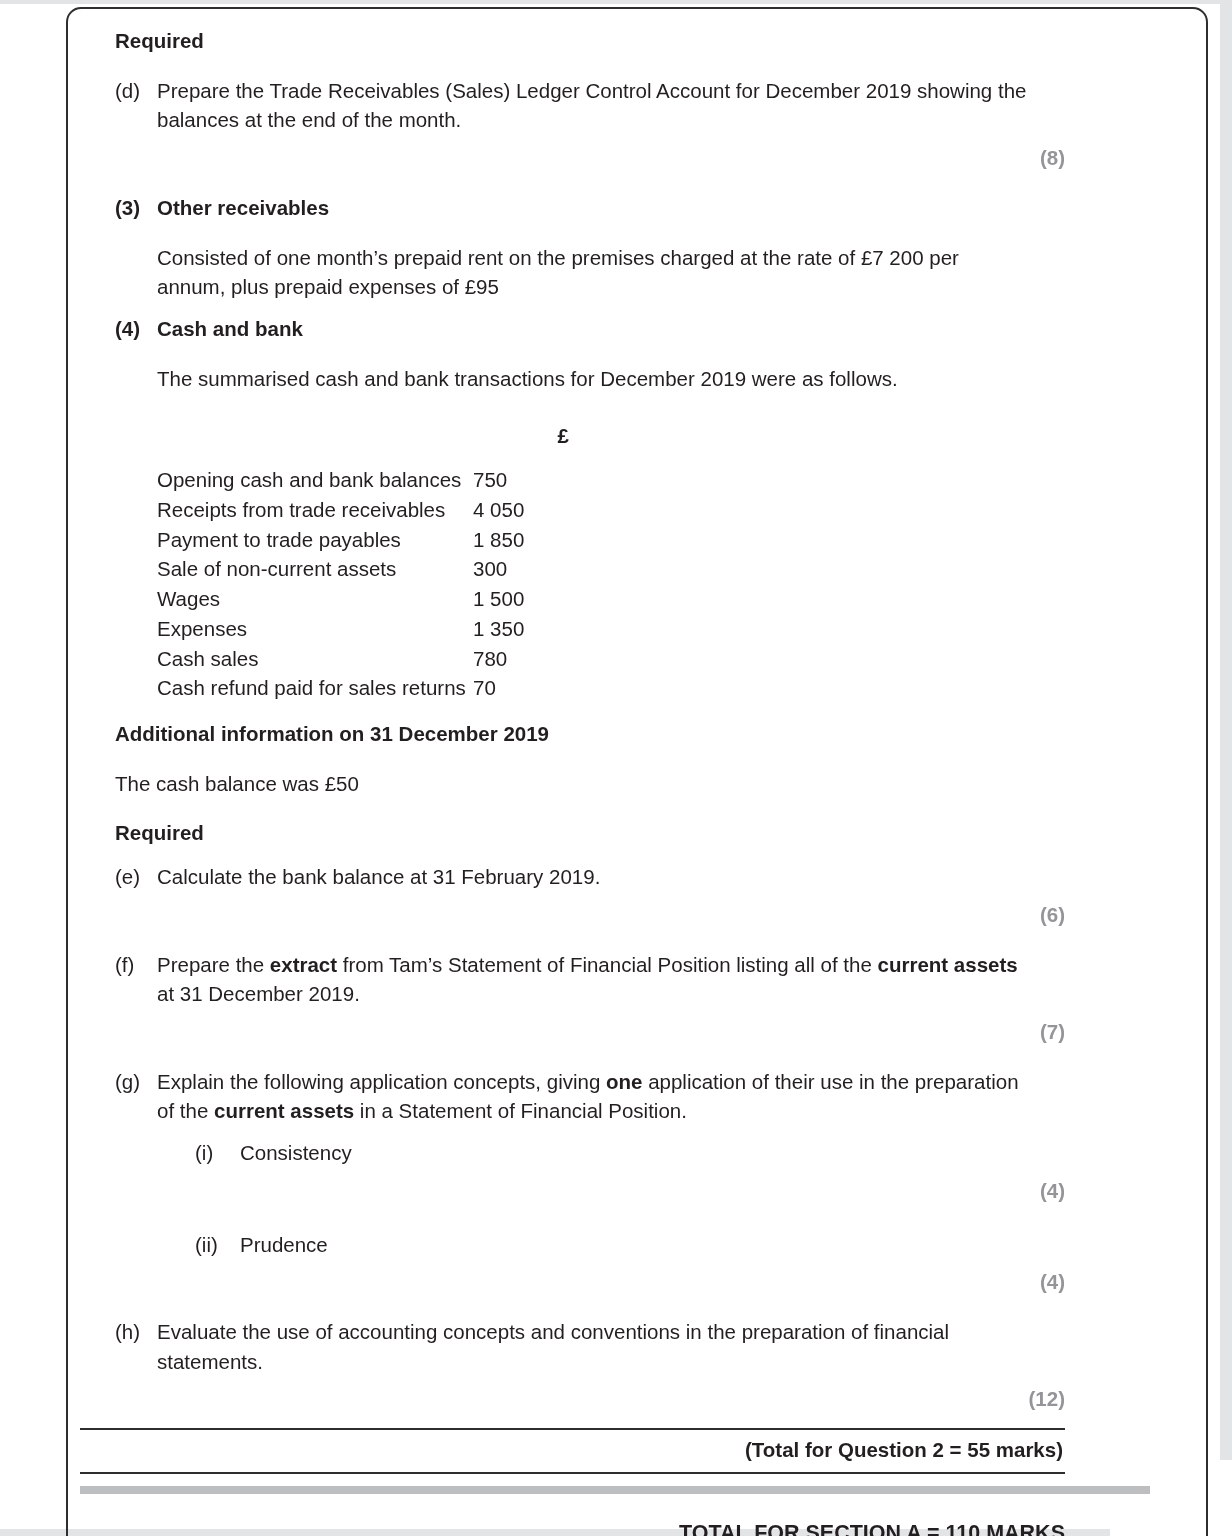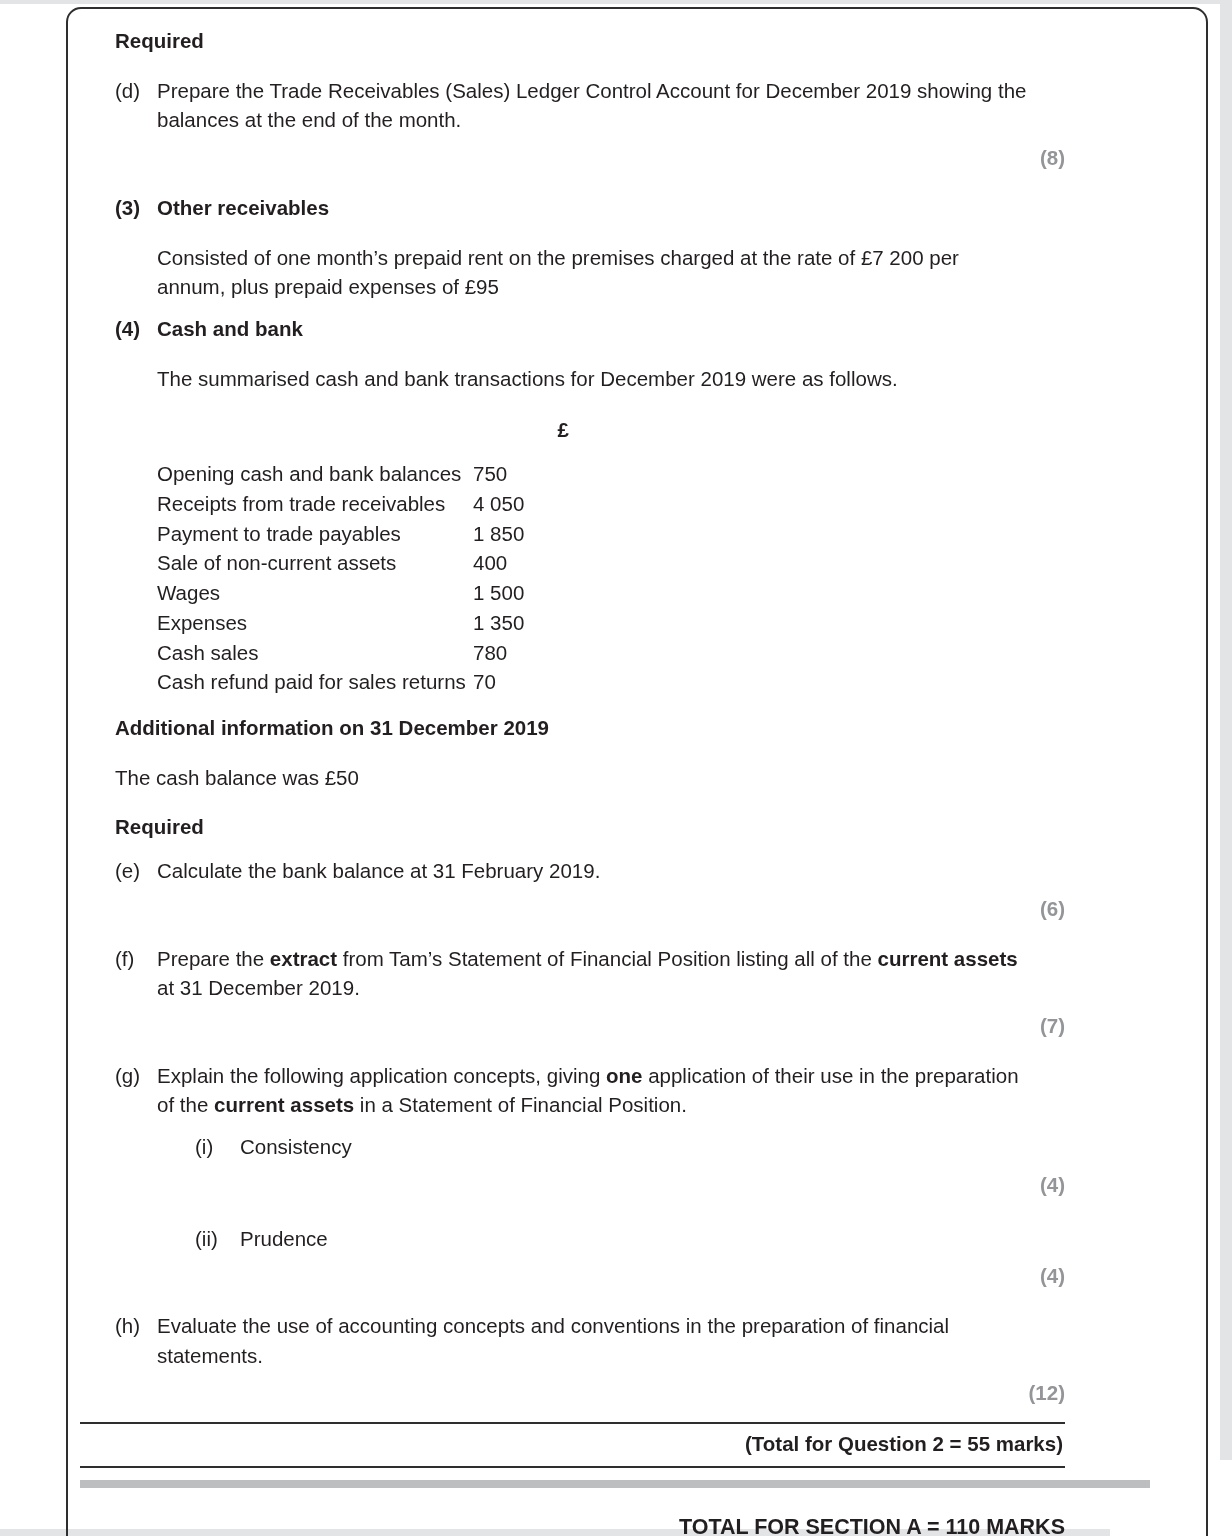--- a/index.html
+++ b/index.html
@@ -24,21 +24,21 @@
     width: 1142px; height: 1620px;
     border: 2.5px solid #2e2e2e;
     border-radius: 15px;
   }
   .content { position: absolute; left: 115px; top: 26px; width: 950px; }
 
   .bold { font-weight: bold; }
   .heading { font-weight: bold; }
 
   .mb20 { margin-bottom: 20px; }
-  .mb16 { margin-bottom: 22px; }
+  .mb16 { margin-bottom: 28px; }
   .mb14 { margin-bottom: 14px; }
   .mb12 { margin-bottom: 12px; }
 
   .item { display: flex; }
   .item-label { flex: 0 0 42px; width: 42px; }
   .item-text  { max-width: 880px; }
 
   .indent-block { margin-left: 42px; max-width: 820px; }
 
   .sub-item { display: flex; margin-left: 80px; }
@@ -113,21 +113,21 @@
       <div class="trow">
         <span class="tlabel">Receipts from trade receivables</span>
         <span class="tvalue">4 050</span>
       </div>
       <div class="trow">
         <span class="tlabel">Payment to trade payables</span>
         <span class="tvalue">1 850</span>
       </div>
       <div class="trow">
         <span class="tlabel">Sale of non-current assets</span>
-        <span class="tvalue">400</span>
+        <span class="tvalue">300</span>
       </div>
       <div class="trow">
         <span class="tlabel">Wages</span>
         <span class="tvalue">1 500</span>
       </div>
       <div class="trow">
         <span class="tlabel">Expenses</span>
         <span class="tvalue">1 350</span>
       </div>
       <div class="trow">

